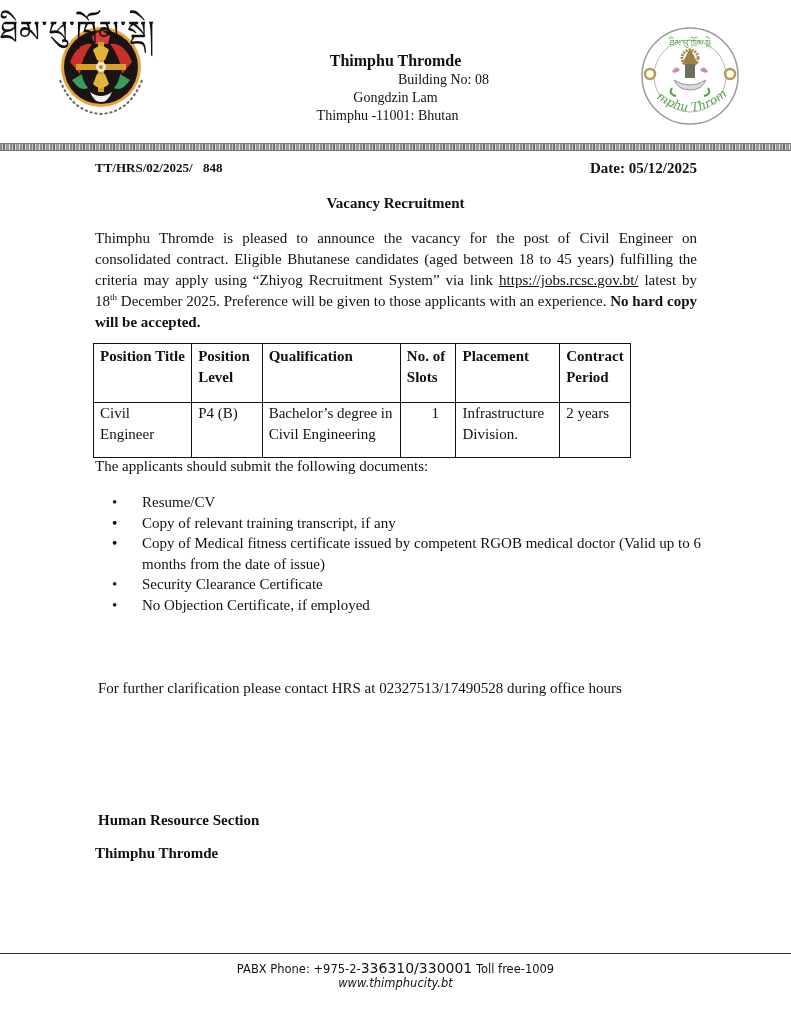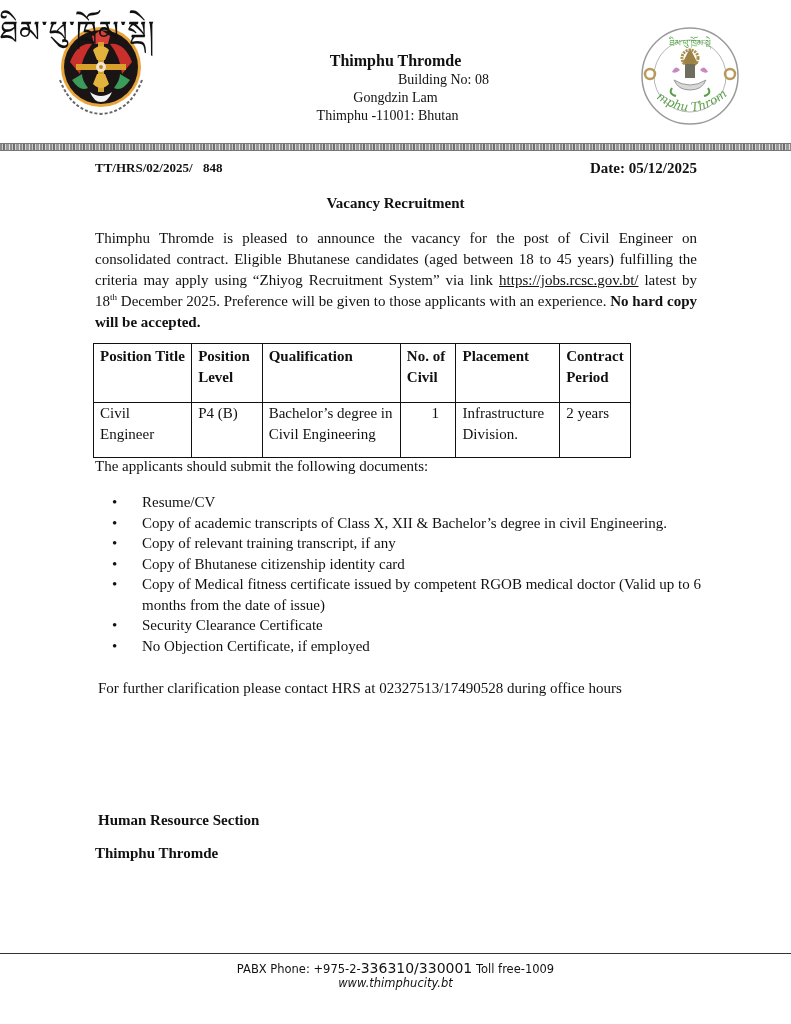--- a/index.html
+++ b/index.html
@@ -107,43 +107,43 @@
 <div class="abs heading">Vacancy Recruitment</div>
 
 <div class="abs para"><span>Thimphu Thromde is pleased to announce the vacancy for the post of Civil Engineer on consolidated contract. Eligible Bhutanese candidates (aged between 18 to 45 years) fulfilling the criteria may apply using “Zhiyog Recruitment System” via link </span><a href="#">https://jobs.rcsc.gov.bt/</a><span> latest by </span><span>18</span><sup>th</sup><span> December 2025. Preference will be given to those applicants with an experience. </span><b>No hard copy will be accepted.</b></div>
 
 <table class="vac">
   <thead>
     <tr>
       <th class="c1">Position Title</th>
       <th class="c2">Position Level</th>
       <th class="c3">Qualification</th>
-      <th class="c4 slots">No. of Civil</th>
+      <th class="c4 slots">No. of Slots</th>
       <th class="c5">Placement</th>
       <th class="c6">Contract Period</th>
     </tr>
   </thead>
   <tbody>
     <tr>
       <td>Civil Engineer</td>
       <td>P4 (B)</td>
       <td>Bachelor’s degree in Civil Engineering</td>
       <td class="num">1</td>
       <td>Infrastructure Division.</td>
       <td>2 years</td>
     </tr>
   </tbody>
 </table>
 
 <div class="abs docs-intro">The applicants should submit the following documents:</div>
 <ul class="docs">
   <li><span class="bullet">•</span><span>Resume/CV</span></li>
-  <li><span class="bullet">•</span><span>Copy of academic transcripts of Class X, XII &amp; Bachelor’s degree in civil Engineering.</span></li>
+  <li><span class="bullet">•</span></li>
   <li><span class="bullet">•</span><span>Copy of relevant training transcript, if any</span></li>
-  <li><span class="bullet">•</span><span>Copy of Bhutanese citizenship identity card</span></li>
+  <li><span class="bullet">•</span></li>
   <li><span class="bullet">•</span><span>Copy of Medical fitness certificate issued by competent RGOB medical doctor (Valid up to 6 months from the date of issue)</span></li>
   <li><span class="bullet">•</span><span>Security Clearance Certificate</span></li>
   <li><span class="bullet">•</span><span>No Objection Certificate, if employed</span></li>
 </ul>
 
 <div class="abs contact">For further clarification please contact HRS at 02327513/17490528 during office hours</div>
 
 <div class="abs sig1">Human Resource Section</div>
 <div class="abs sig2">Thimphu Thromde</div>
 

